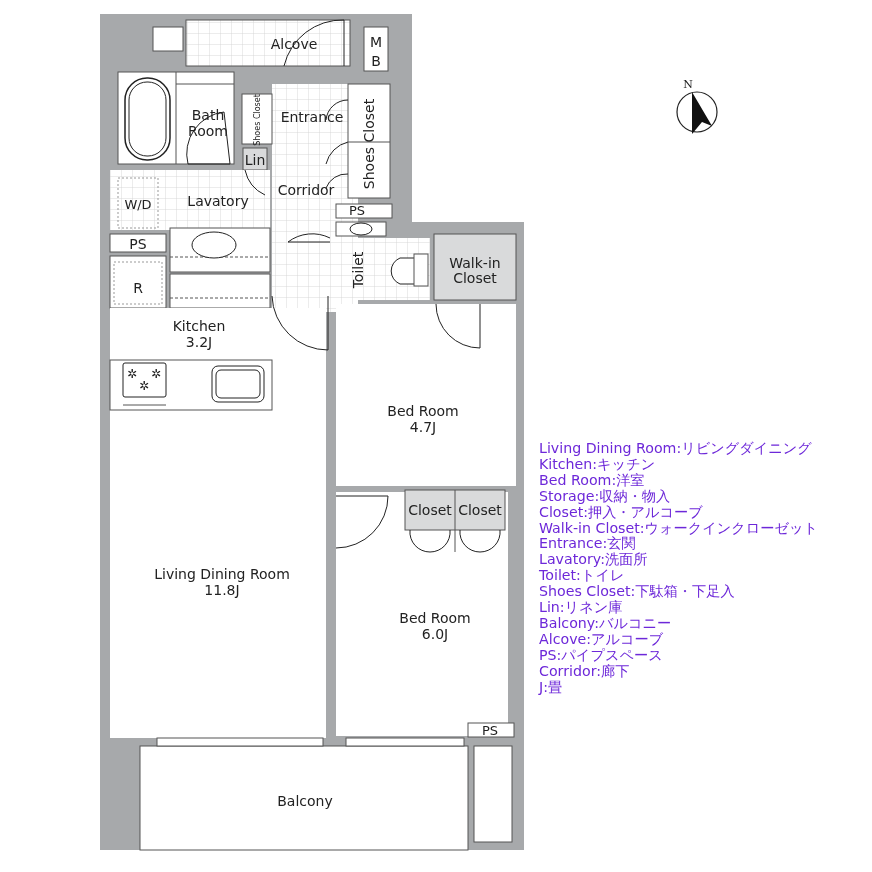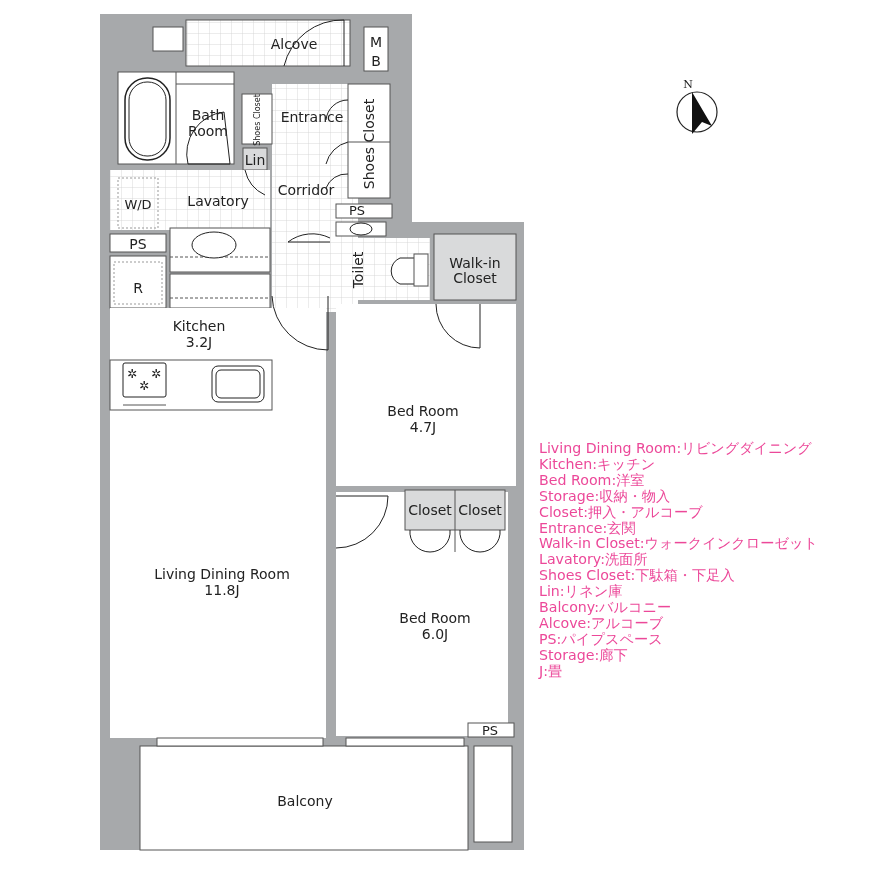--- a/index.html
+++ b/index.html
@@ -1,21 +1,21 @@
 <!DOCTYPE html>
 <html><head>
 <meta charset="utf-8">
 <style>
   html,body{margin:0;padding:0;background:#fff;}
   body{width:872px;height:872px;position:relative;overflow:hidden;font-family:"DejaVu Sans","Liberation Sans",sans-serif;}
   svg{position:absolute;left:0;top:0;}
   .lbl{font-family:"DejaVu Sans","Liberation Sans",sans-serif;font-size:14px;fill:#222;text-anchor:middle;}
   .lbl-sm{font-size:13px;}
   .lbl-xs{font-size:8px;}
-  .legend{position:absolute;left:539px;top:441px;font-size:14.2px;line-height:15.9px;color:#ec4899;font-family:"DejaVu Sans","Liberation Sans",sans-serif;}
+  .legend{position:absolute;left:539px;top:441px;font-size:14.2px;line-height:15.9px;color:#6d28d9;font-family:"DejaVu Sans","Liberation Sans",sans-serif;}
   .legend div{white-space:nowrap;}
 </style>
 </head>
 <body>
 
 <svg width="872" height="872" viewBox="0 0 872 872">
   <defs>
     <pattern id="tile" width="11" height="11" patternUnits="userSpaceOnUse">
       <rect width="11" height="11" fill="#fff"></rect>
       <path d="M11 0 L0 0 0 11" fill="none" stroke="#cfcfcf" stroke-width="0.8"></path>
@@ -153,23 +153,24 @@
     <text x="688" y="88" font-family="'DejaVu Serif','Liberation Serif',serif" font-size="11" fill="#222" text-anchor="middle">N</text>
   </g>
 </svg>
 
 <div class="legend">
   <div>Living Dining Room:リビングダイニング</div>
   <div>Kitchen:キッチン</div>
   <div>Bed Room:洋室</div>
   <div>Storage:収納・物入</div>
   <div>Closet:押入・アルコーブ</div>
+  <div>Walk-in Closet:ウォークインクローゼット</div>
   <div>Entrance:玄関</div>
-  <div>Walk-in Closet:ウォークインクローゼット</div>
   <div>Lavatory:洗面所</div>
+  <div>Toilet:トイレ</div>
   <div>Shoes Closet:下駄箱・下足入</div>
   <div>Lin:リネン庫</div>
   <div>Balcony:バルコニー</div>
   <div>Alcove:アルコーブ</div>
   <div>PS:パイプスペース</div>
-  <div>Storage:廊下</div>
+  <div>Corridor:廊下</div>
   <div>J:畳</div>
 </div>
 
 </body></html>

